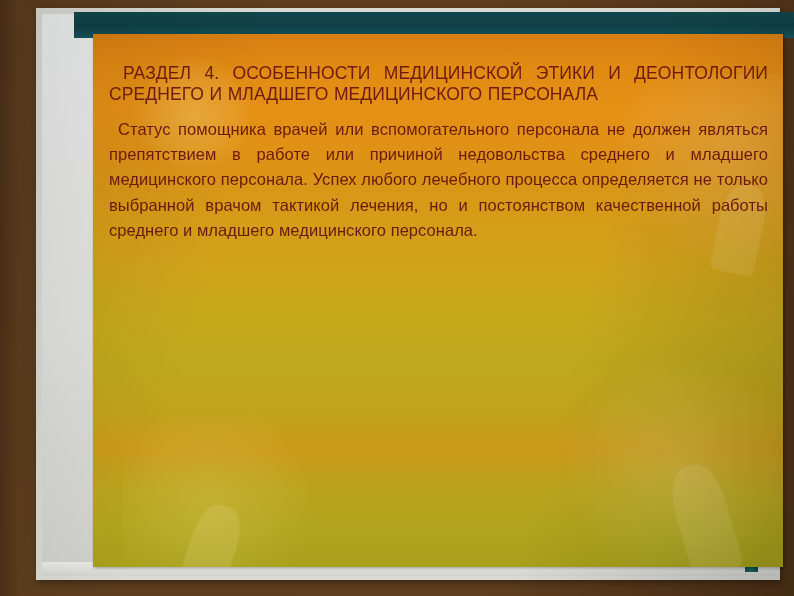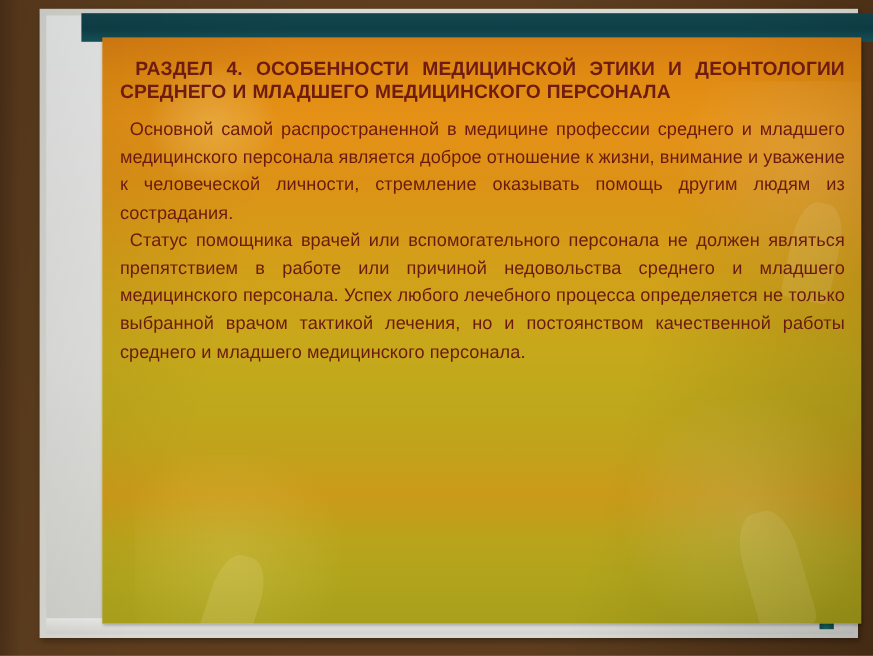--- a/index.html
+++ b/index.html
@@ -144,24 +144,24 @@
   .wm-r2 { left: 585px; top: 430px; width: 52px; height: 110px; transform: rotate(-16deg); border-radius: 40% 40% 10% 10%; }
   .wm-r3 { left: 625px; top: 150px; width: 44px; height: 90px; transform: rotate(12deg); border-radius: 40% 40% 10% 10%; }
 
   
   .content {
     position: relative;
     z-index: 3;
     padding: 14px 15px 0 16px;
   }
   .slide-title {
-    margin: 4px 0 12px 0;
+    margin: 15px 0 12px 0;
     font-size: 17.5px;
     line-height: 21px;
-    font-weight: bold;
+    font-weight: normal;
     color: #6e1b12;
     text-align: justify;
     text-align-last: left;
     text-indent: 14px;
     letter-spacing: 0.1px;
     word-spacing: 0.5px;
   }
   .para {
     margin: 0;
     font-size: 16.5px;
@@ -202,20 +202,19 @@
       <div class="wm wm-c"></div>
       <div class="wm wm-d"></div>
       <div class="wm-ribbon wm-r1"></div>
       <div class="wm-ribbon wm-r2"></div>
       <div class="wm-ribbon wm-r3"></div>
 
       <div class="content">
         <h1 class="slide-title">РАЗДЕЛ 4. ОСОБЕННОСТИ МЕДИЦИНСКОЙ ЭТИКИ И ДЕОНТОЛОГИИ СРЕДНЕГО И МЛАДШЕГО МЕДИЦИНСКОГО ПЕРСОНАЛА</h1>
 
 
-        <p class="para">Основной самой распространенной  в медицине профессии среднего и младшего медицинского персонала является доброе отношение к жизни, внимание и уважение к человеческой личности, стремление оказывать помощь другим людям из сострадания.</p>
 
         <p class="para">Статус помощника врачей или вспомогательного персонала не должен являться препятствием в работе или причиной недовольства среднего и младшего медицинского персонала. Успех любого лечебного процесса определяется не только выбранной врачом тактикой лечения, но и постоянством качественной работы среднего и младшего медицинского персонала.</p>
       </div>
     </div>
   </div>
 
 </div>
 
 </body></html>

